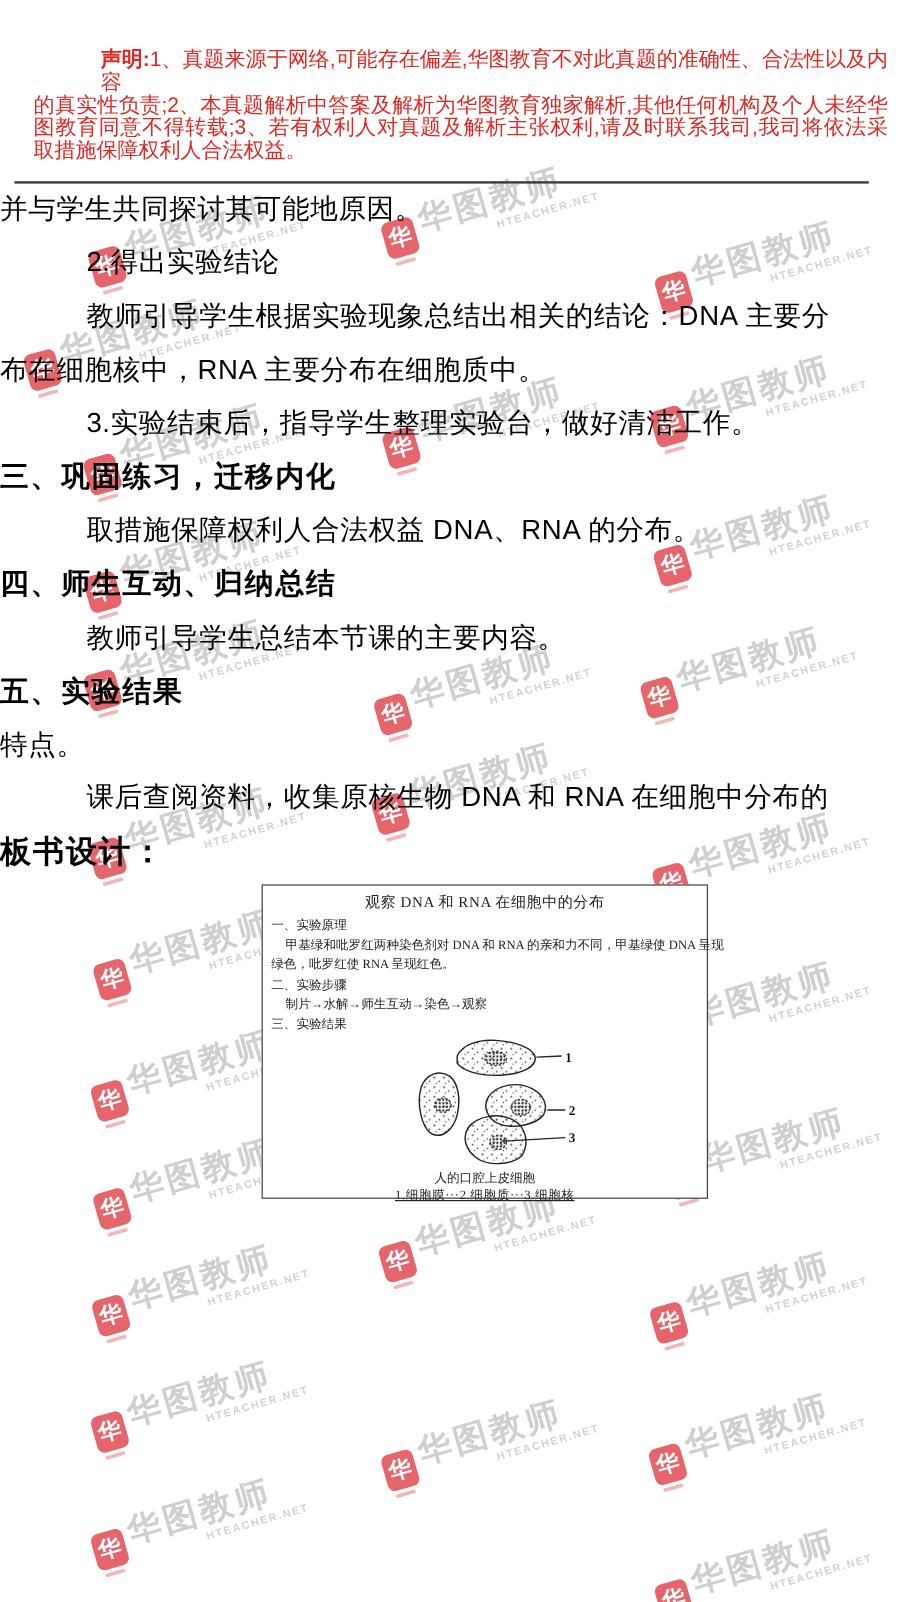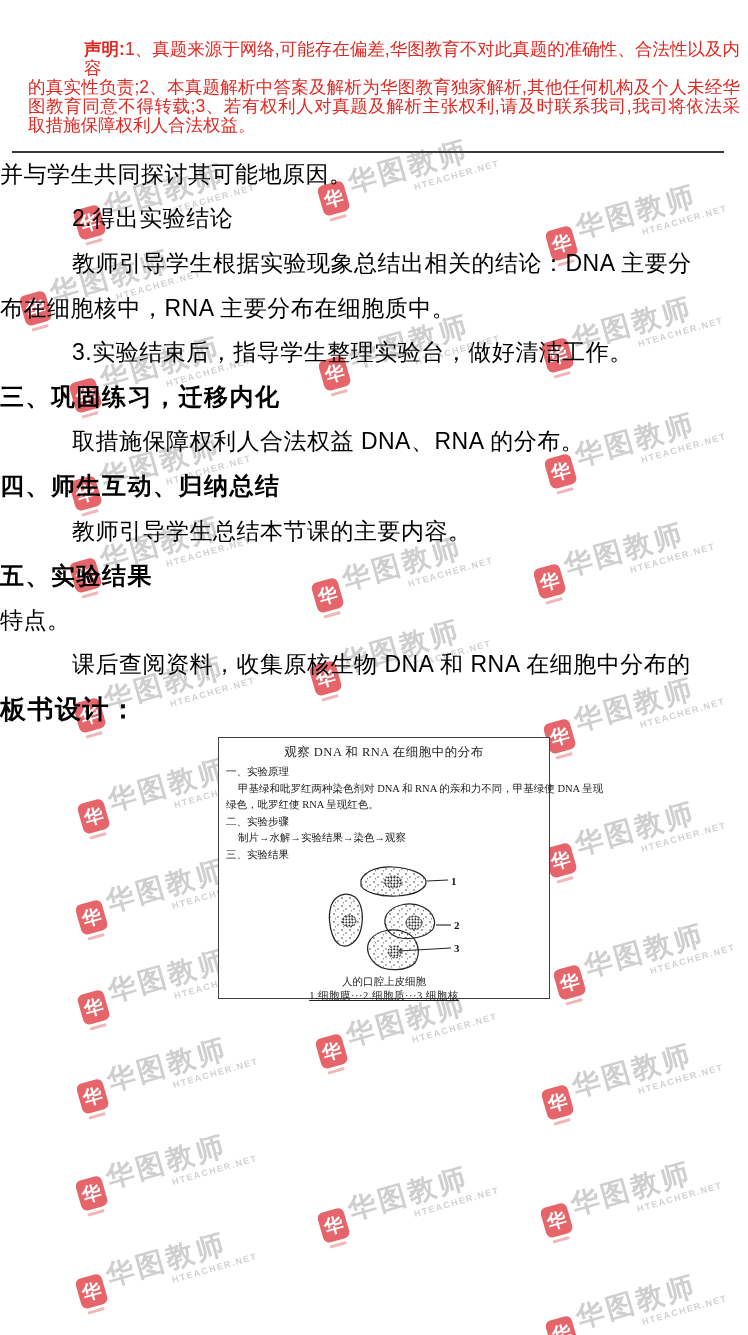--- a/index.html
+++ b/index.html
@@ -56,21 +56,21 @@
     height:44.6px; display:flex; align-items:center;
     font-size:23px; color:#000; letter-spacing:.5px;
     white-space:nowrap;
   }
   .line.ind  { padding-left:72px; }
   .line.head { font-weight:bold; font-size:24px; letter-spacing:1.5px; }
   .line.lg   { font-size:26px; }
 
   
   .board {
-    position:absolute; left:218px; top:737px; width:332px; height:262px;
+    position:absolute; left:218px; top:737px; width:372px; height:262px;
     background:#ffffff; border:1px solid #3f3f3f; z-index:2;
     font-family:"Liberation Serif", serif; color:#222;
   }
   .b-title { font-size:12.5px; text-align:center; margin:6px 4px 3px; letter-spacing:.5px; }
   .b-line  { font-size:10.5px; line-height:16.5px; padding:0 7px; white-space:nowrap; }
   .b-line.b-ind { padding-left:19px; }
   .b-fig { display:block; margin:1px auto 0; }
   .b-cap1 { font-size:10.5px; text-align:center; margin-top:1px; }
   .b-cap2 { font-size:10.5px; text-align:center; letter-spacing:.5px;text-decoration:underline; }
 </style>
@@ -358,21 +358,21 @@
     <div class="line ind">课后查阅资料，收集原核生物 DNA 和 RNA 在细胞中分布的</div>
     <div class="line head lg">板书设计：</div>
   </div>
 
   <div class="board">
     <div class="b-title">观察 DNA 和 RNA 在细胞中的分布</div>
     <div class="b-line">一、实验原理</div>
     <div class="b-line b-ind">甲基绿和吡罗红两种染色剂对 DNA 和 RNA 的亲和力不同，甲基绿使 DNA 呈现</div>
     <div class="b-line">绿色，吡罗红使 RNA 呈现红色。</div>
     <div class="b-line">二、实验步骤</div>
-    <div class="b-line b-ind">制片→水解→实验结果→染色→观察</div>
+    <div class="b-line b-ind">制片→水解→师生互动→染色→观察</div>
     <div class="b-line">三、实验结果</div>
 
     <svg class="b-fig" width="312" height="110" viewBox="0 0 312 110">
       <defs>
         <pattern id="dots" patternUnits="userSpaceOnUse" width="8" height="8">
           <circle cx="2" cy="2" r=".8" fill="#3a3a3a"></circle>
           <circle cx="6" cy="5" r=".7" fill="#3a3a3a"></circle>
           <circle cx="3.5" cy="6.8" r=".55" fill="#3a3a3a"></circle>
         </pattern>
         <pattern id="dense" patternUnits="userSpaceOnUse" width="3" height="3">

